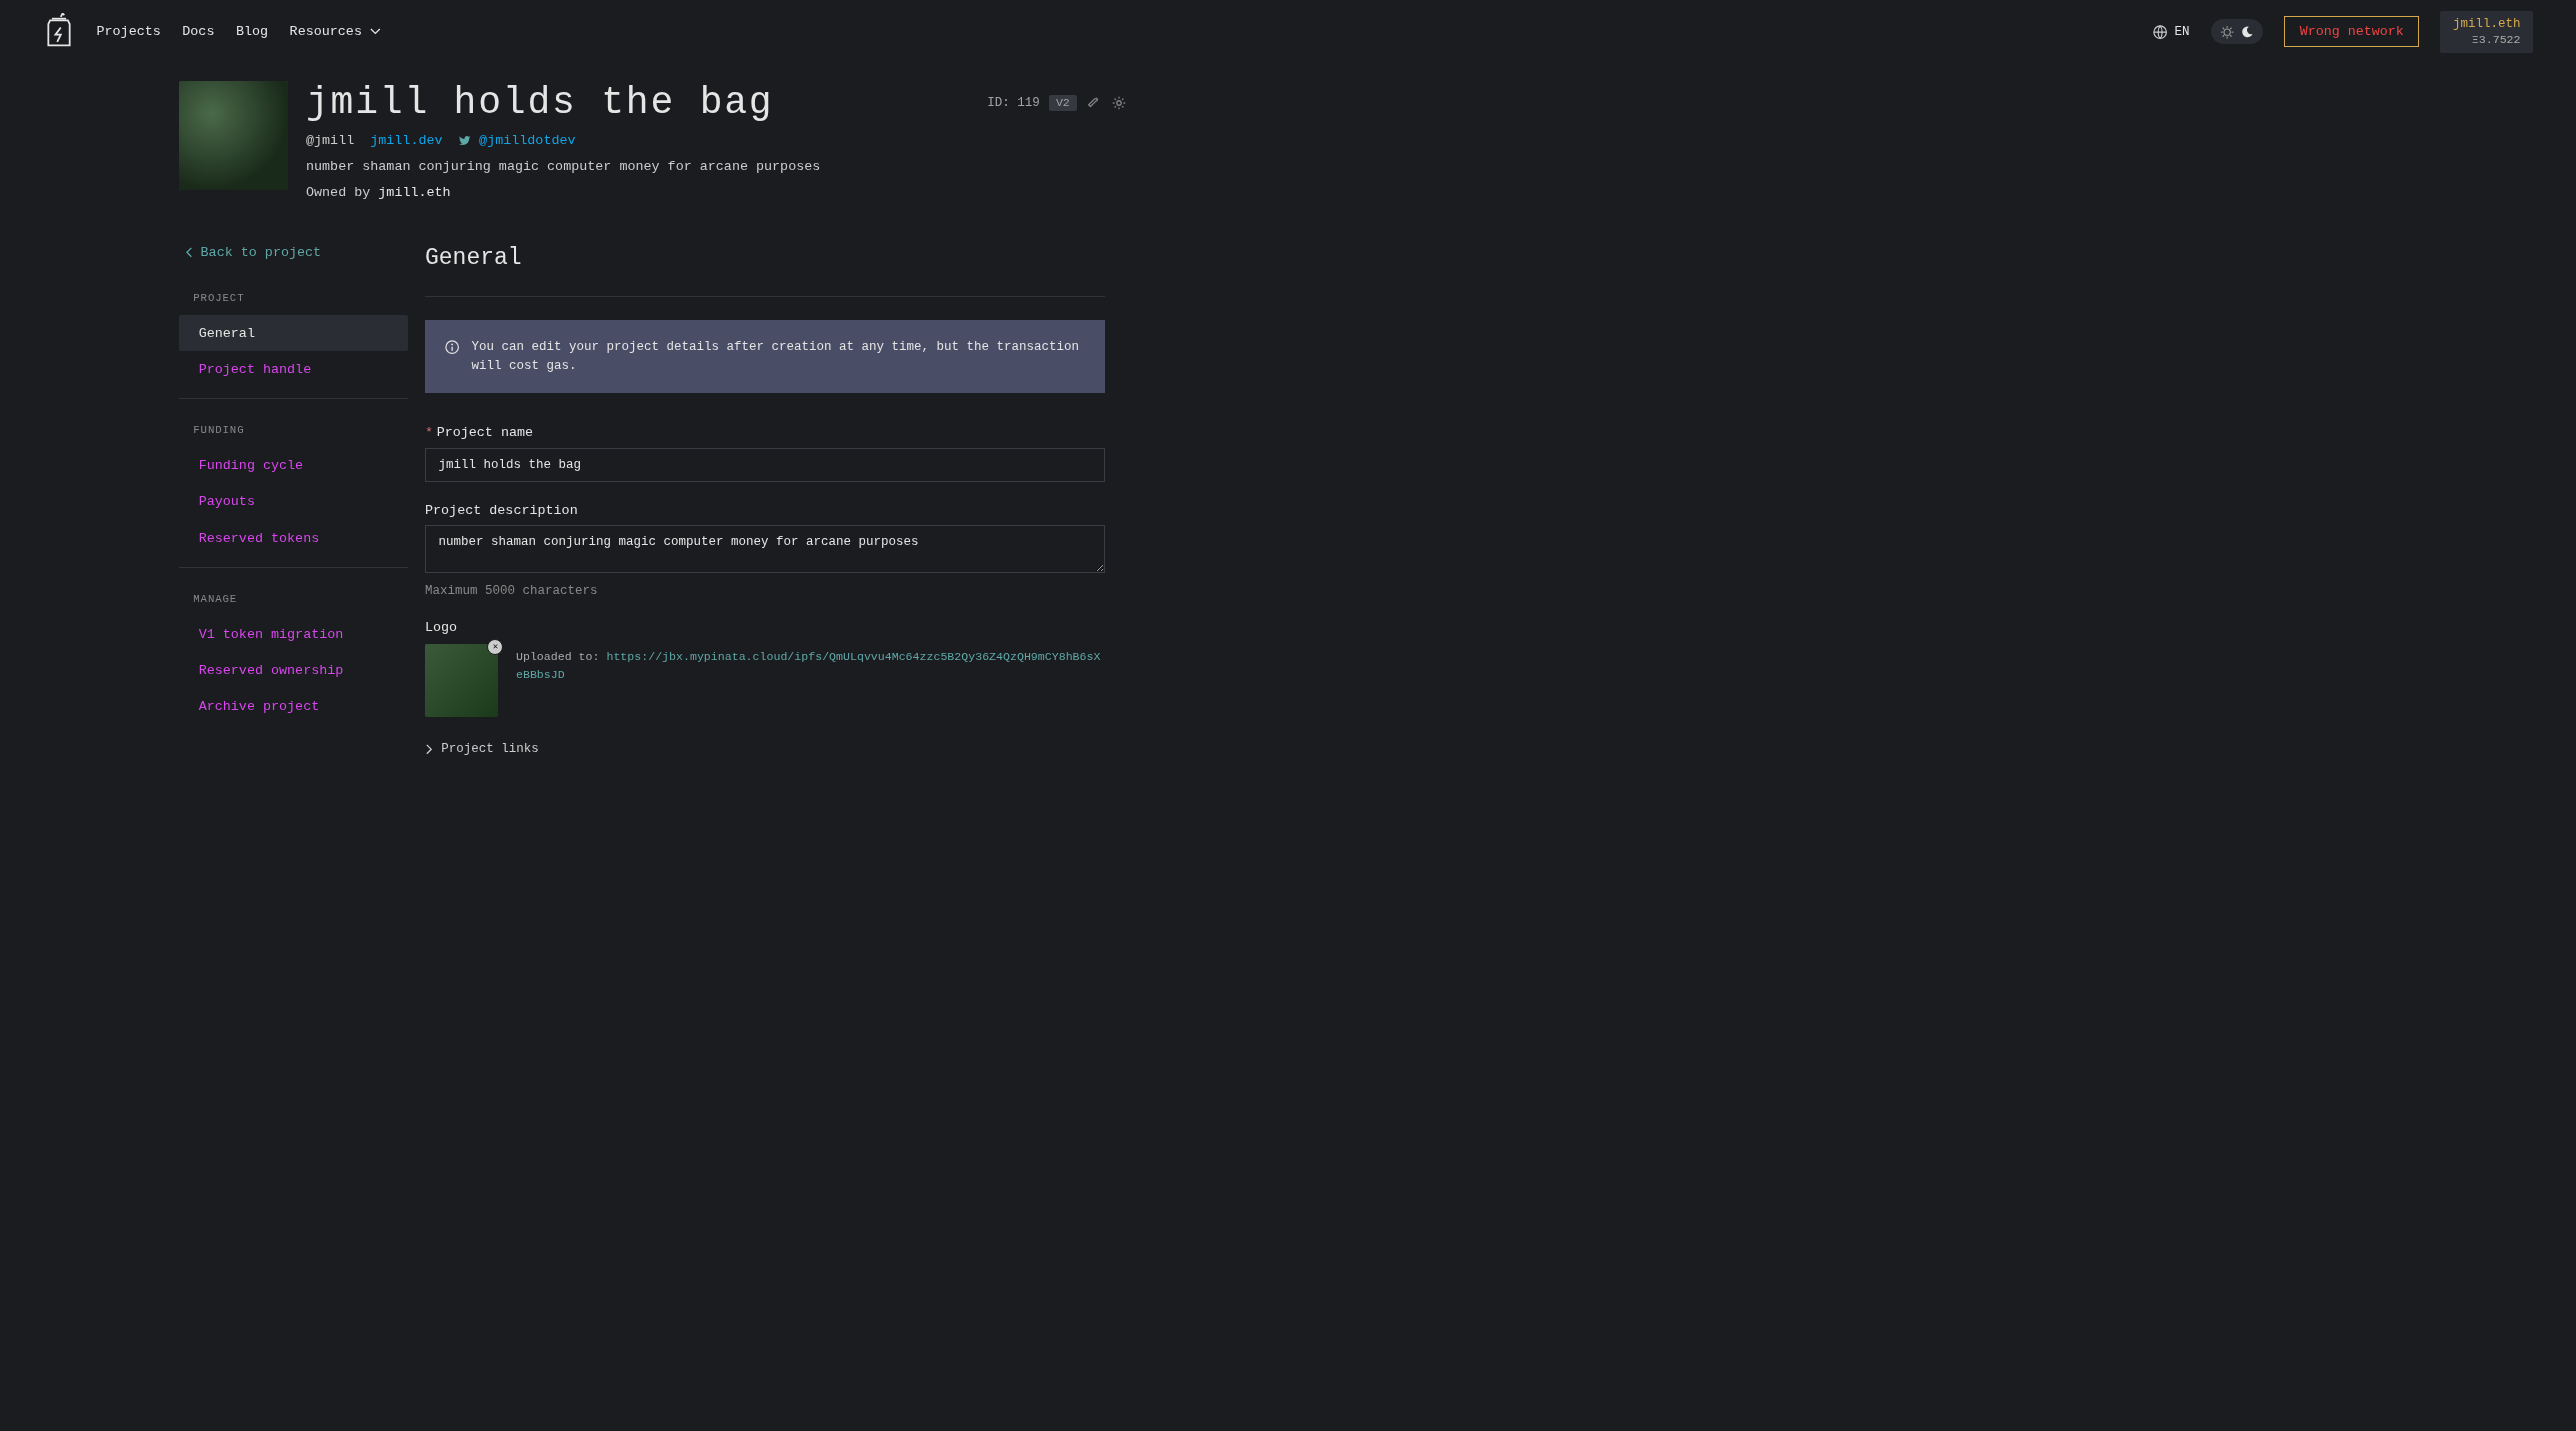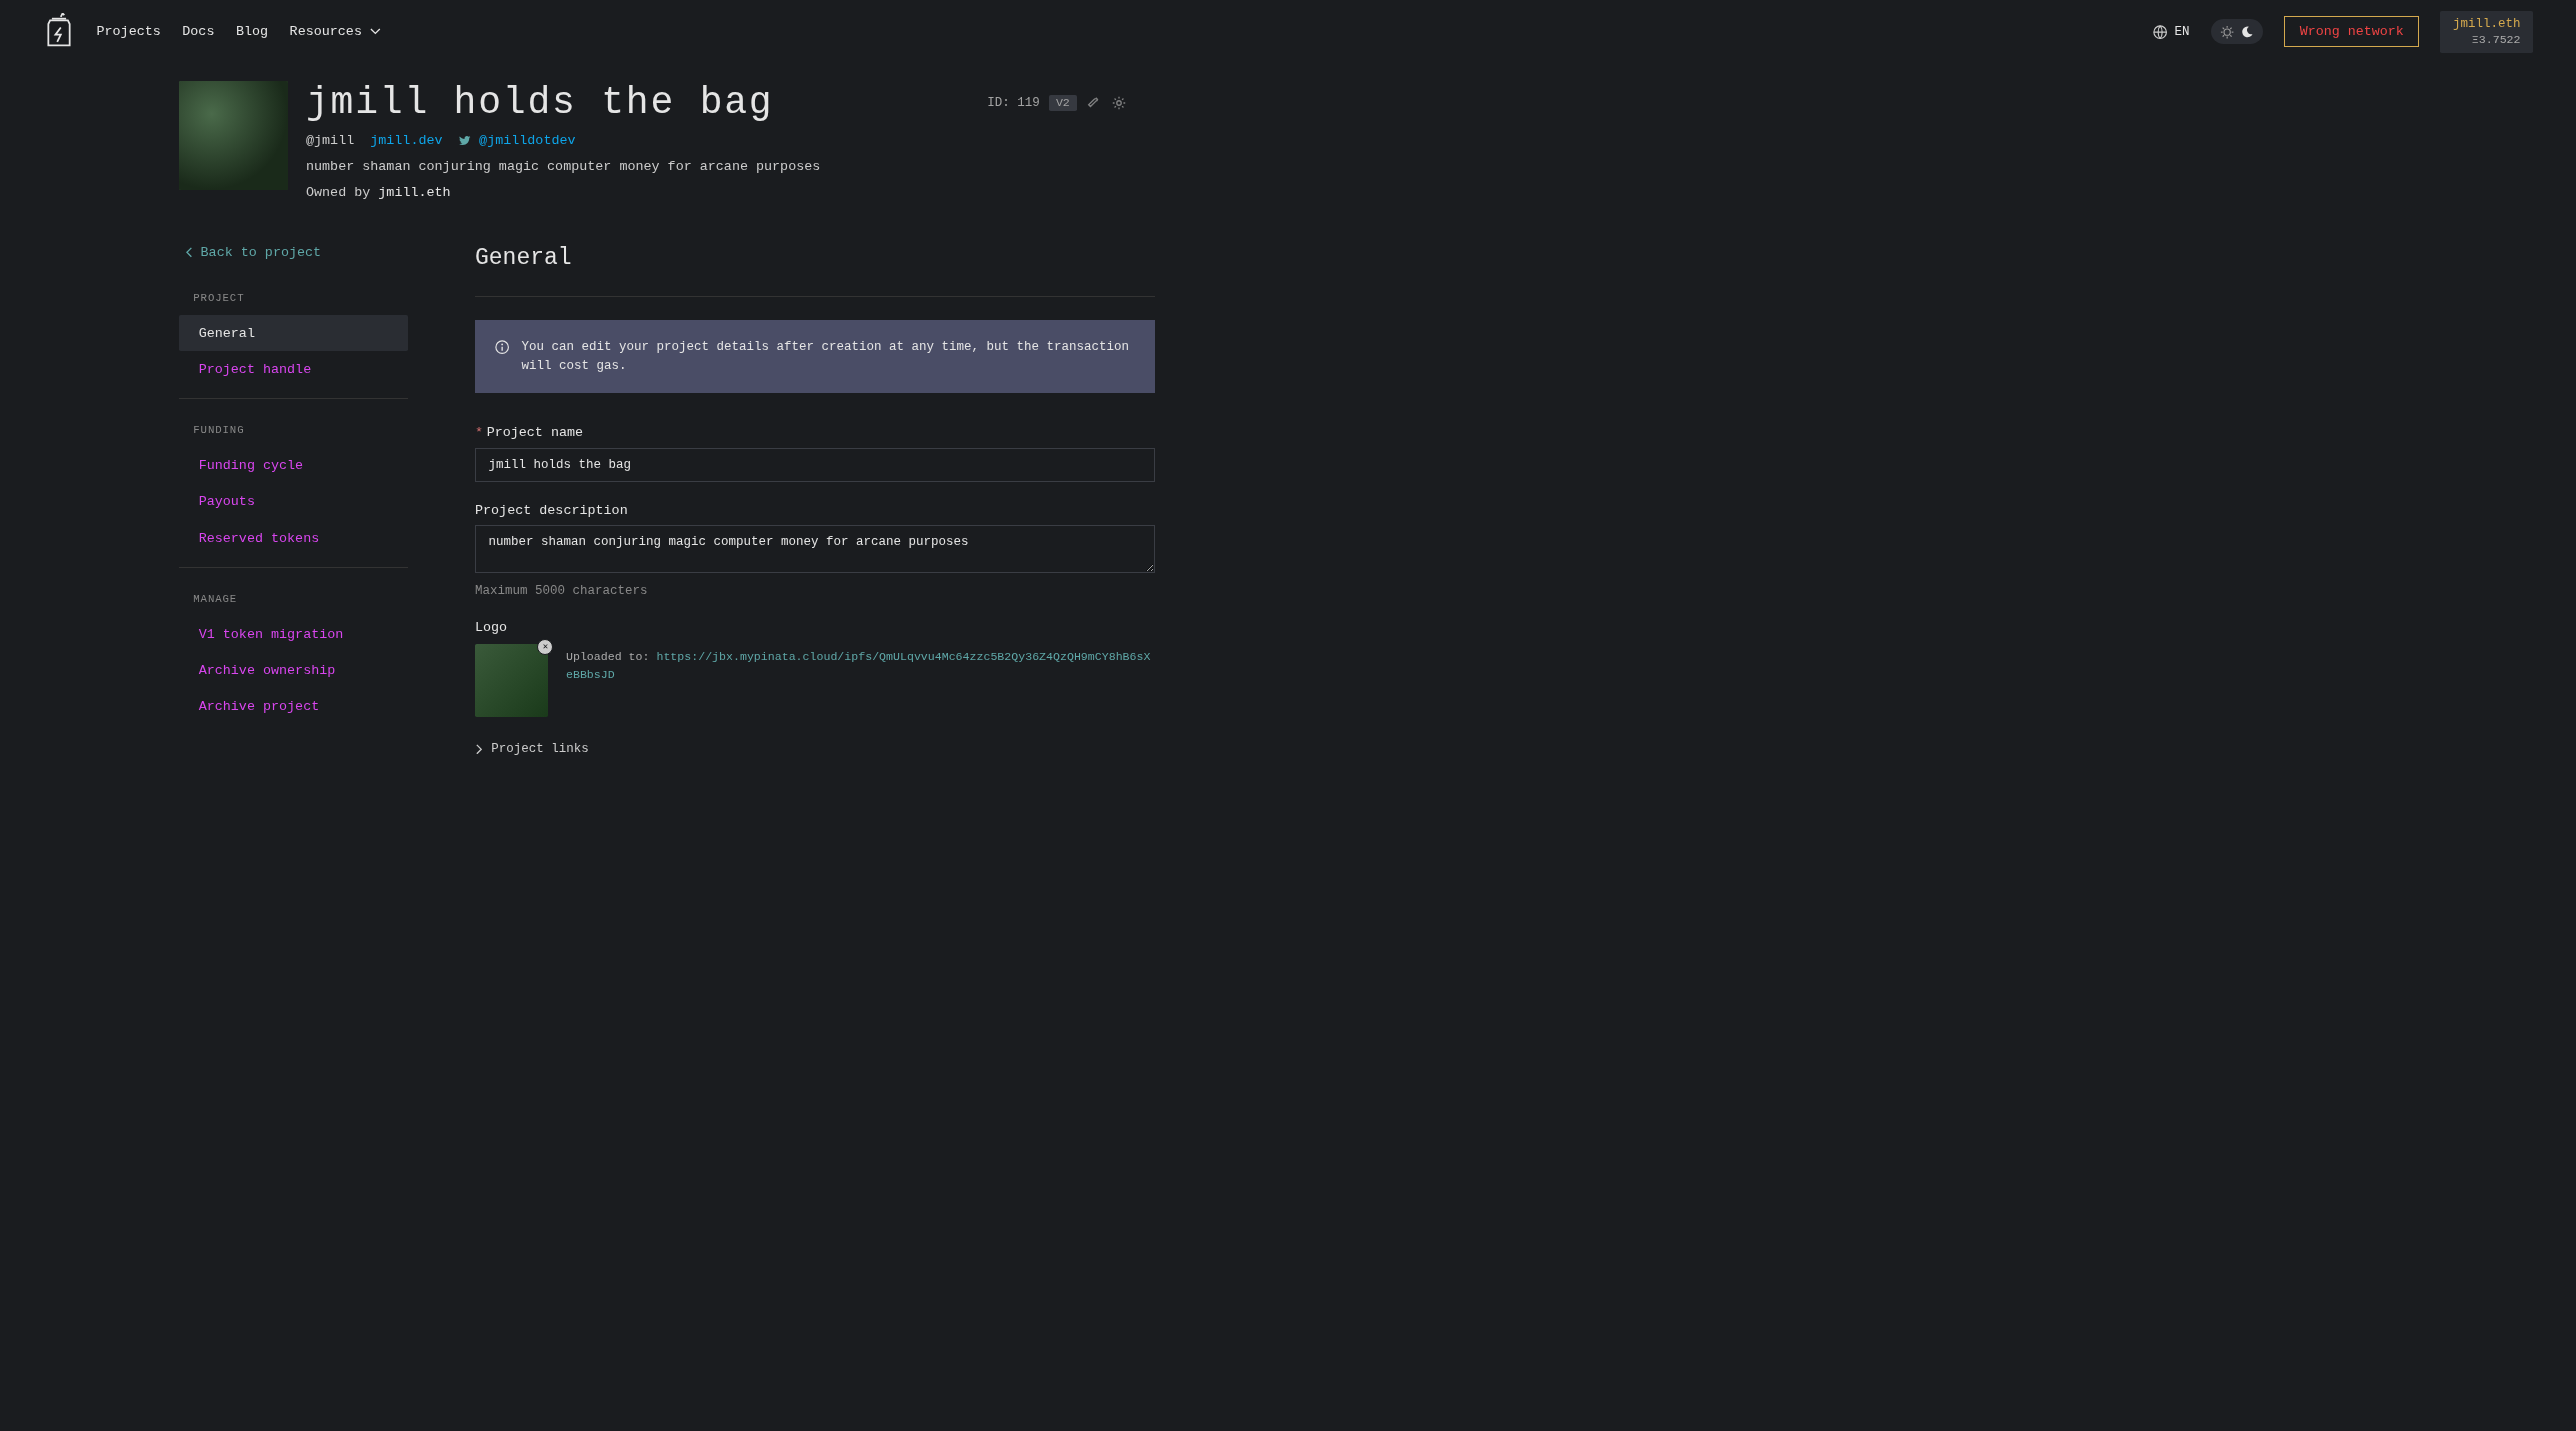--- a/index.html
+++ b/index.html
@@ -115,21 +115,21 @@
   font-size: 13.4px;
   text-align: center;
 }
 .handle-link { color: #0ea5e9; text-decoration: none; cursor: pointer; }
 .handle-text { color: #ccc; }
 .bio { margin-top: 10.7px; color: #ccc; font-size: 13.4px; }
 .owner { margin-top: 10.7px; color: #ccc; font-size: 13.4px; }
 .owner-addr { color: #e5e5e5; }
 .body-section {
   display: flex;
-  gap: 67px;
+  gap: 17px;
   padding: 27px 73px 36px 179px;
 }
 .sidebar { width: 229px; }
 .sidebar-section { margin-bottom: 7.2px; }
 .sidebar-divider { border: none; border-top: 0.9px solid #333; margin: 10.7px 0 18px 0; }
 .back-link {
   display: flex;
   align-items: center;
   gap: 7.2px;
   color: #5fa8a8;
@@ -360,21 +360,21 @@
       <div class="section-label">FUNDING</div>
       <div class="sidebar-item">Funding cycle</div>
       <div class="sidebar-item">Payouts</div>
       <div class="sidebar-item">Reserved tokens</div>
     </div>
     <hr class="sidebar-divider">
 
     <div class="sidebar-section">
       <div class="section-label">MANAGE</div>
       <div class="sidebar-item">V1 token migration</div>
-      <div class="sidebar-item">Archive ownership</div>
+      <div class="sidebar-item">Reserved ownership</div>
       <div class="sidebar-item">Archive project</div>
     </div>
   </aside>
 
   <main class="main-content">
     <h2 class="main-title">General</h2>
     <hr class="content-divider">
 
     <div class="info-banner">
       <span class="info-icon-wrap">

